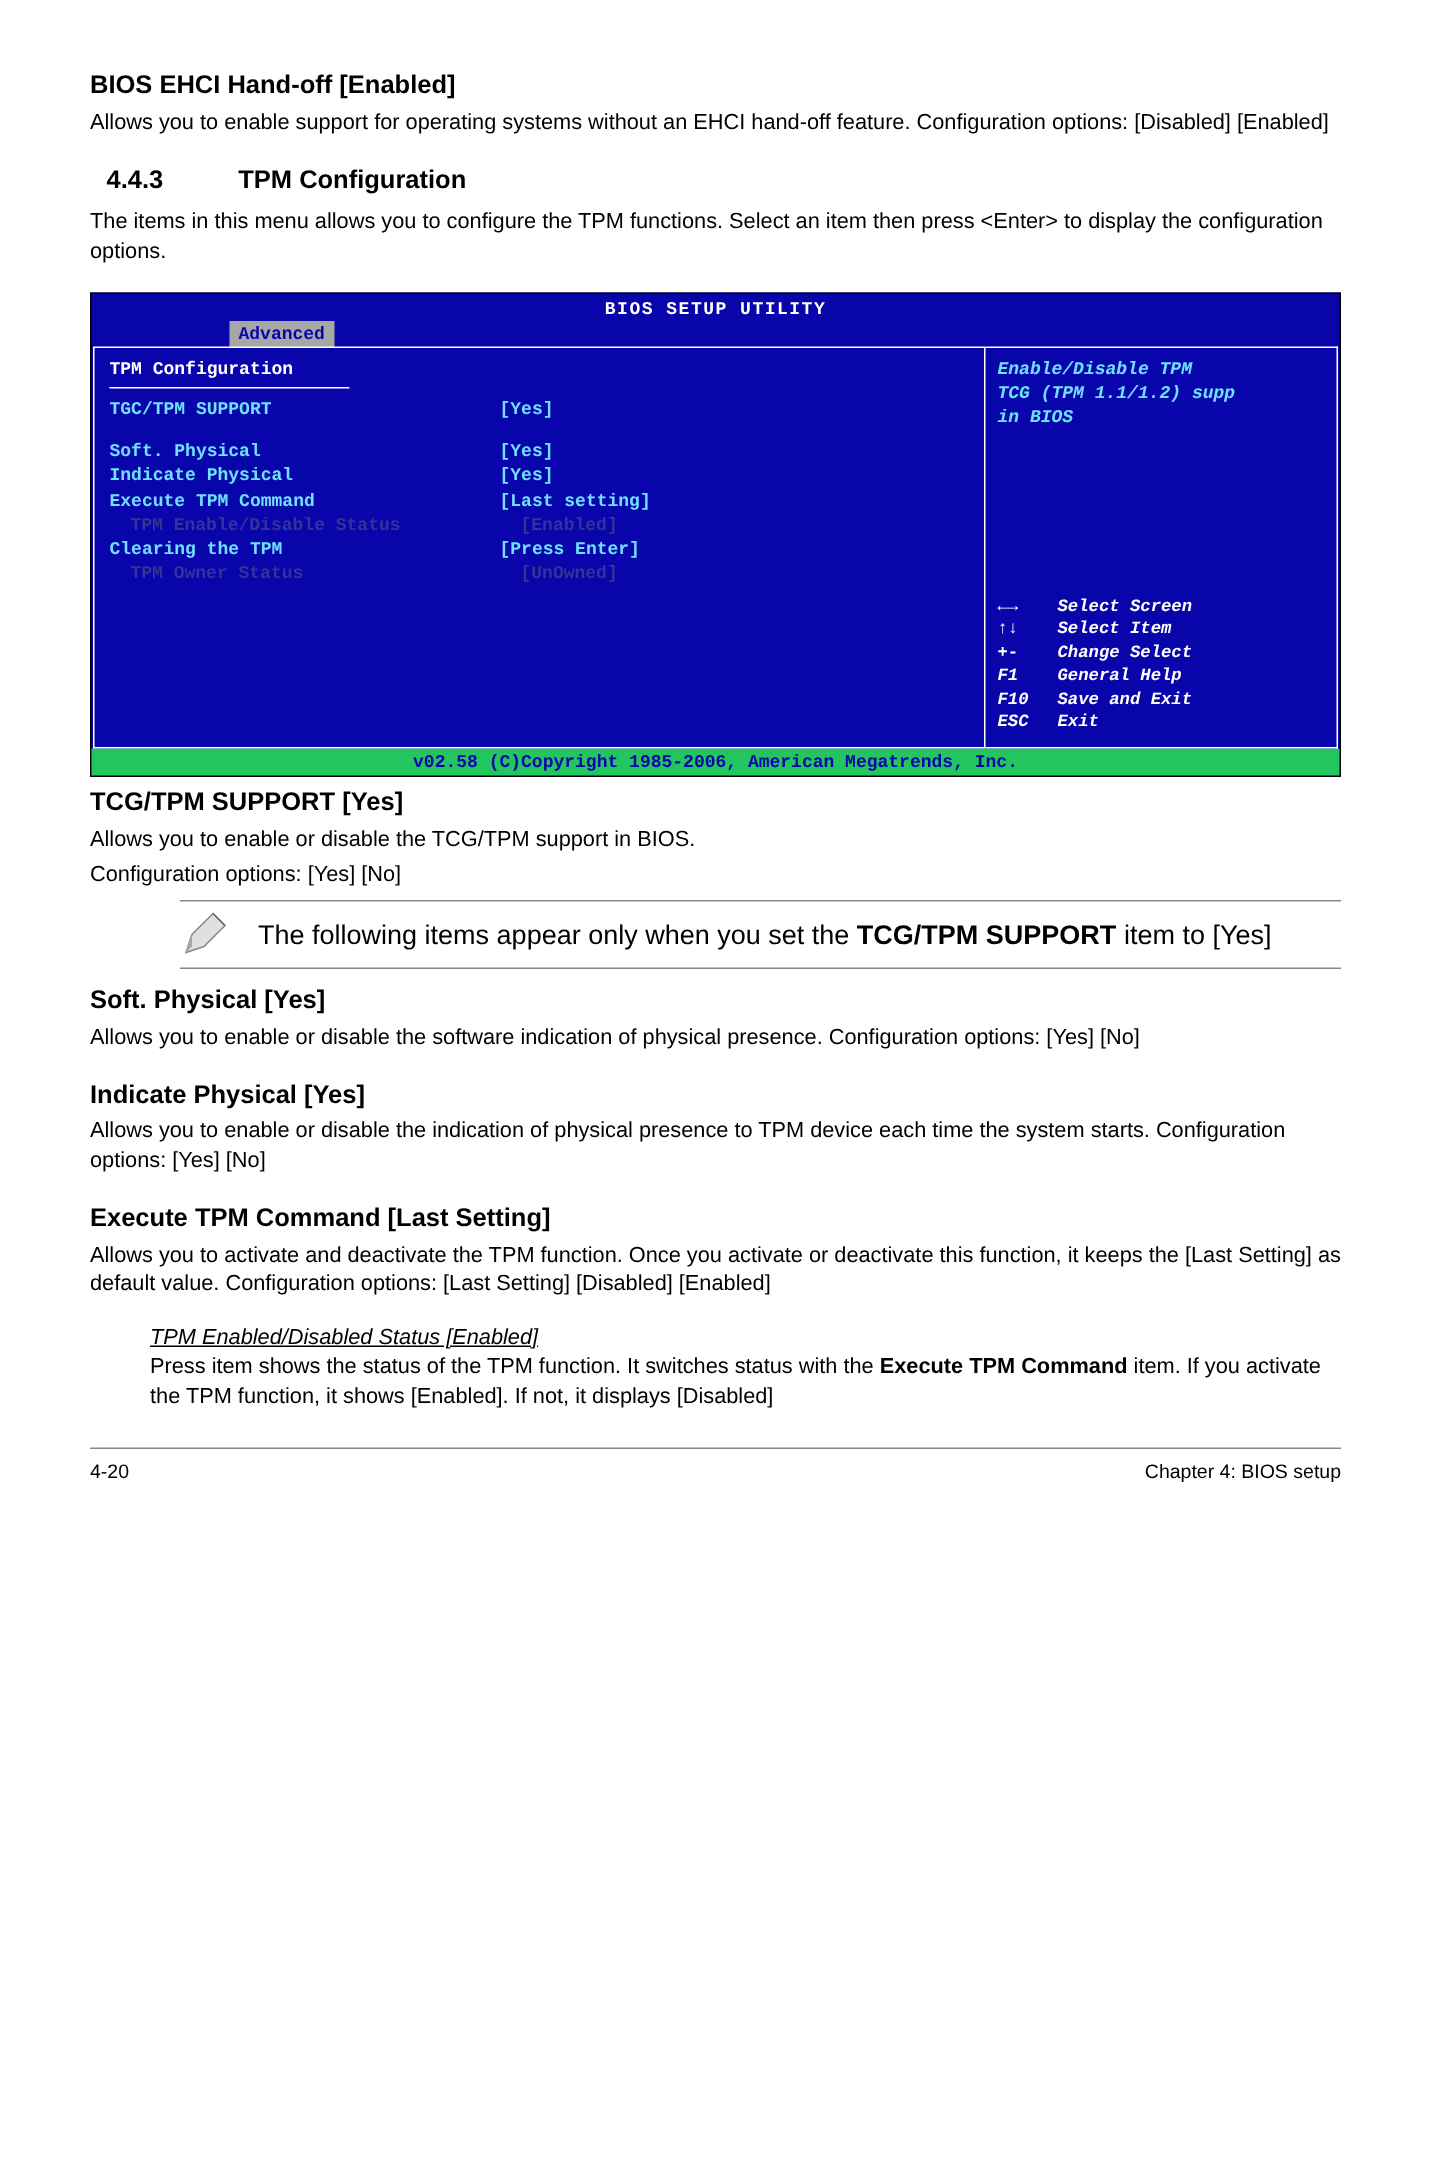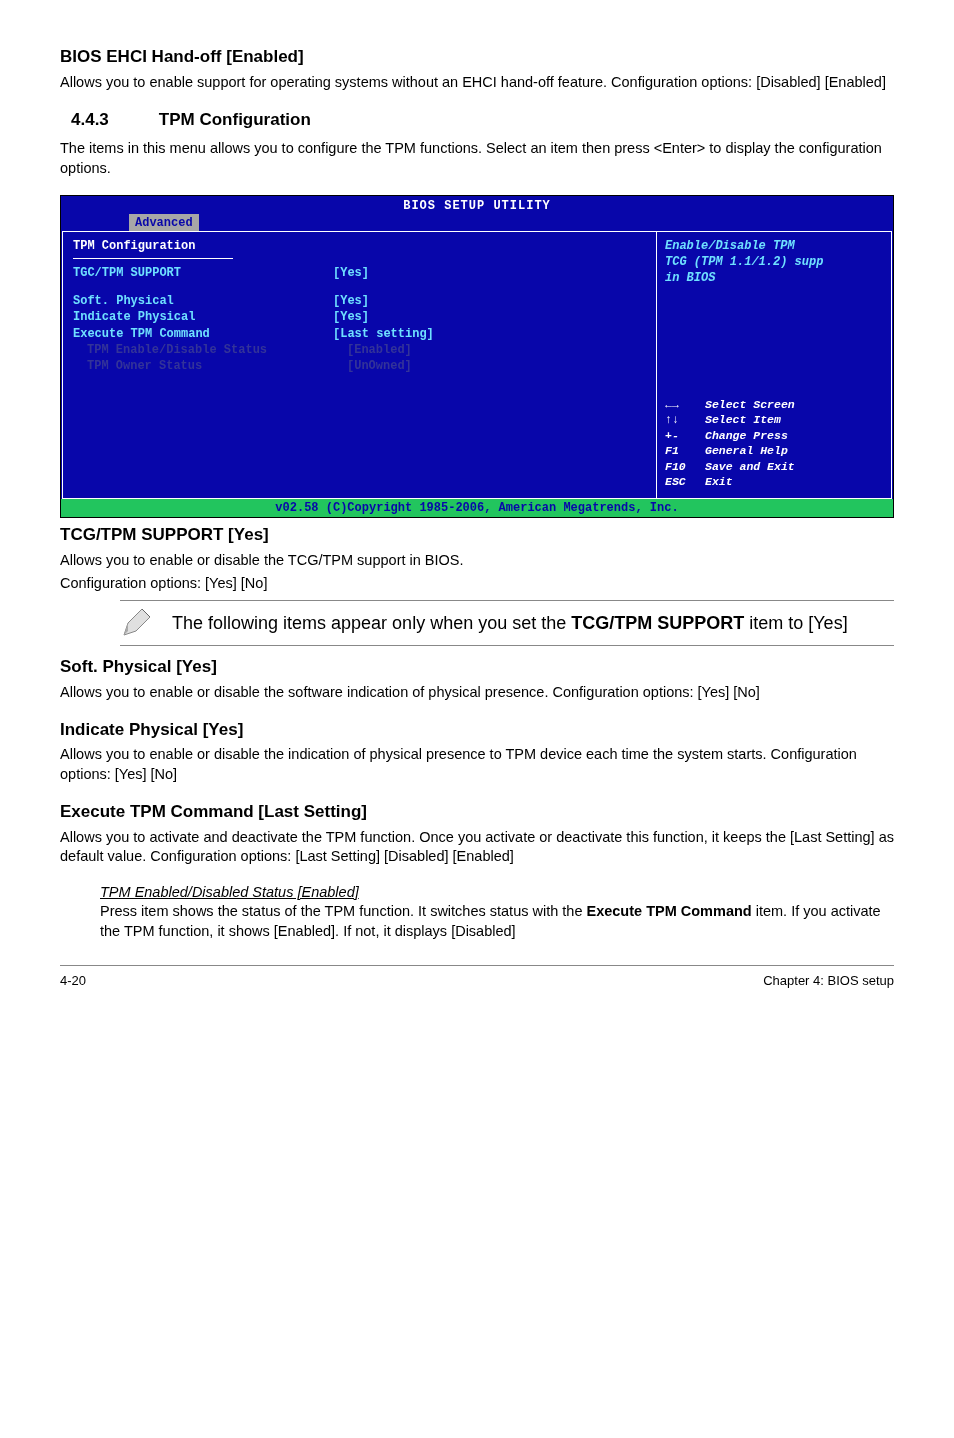--- a/index.html
+++ b/index.html
@@ -40,21 +40,21 @@
     border: 1px solid #000;
     position: relative;
   }
   .bios-title-bar {
     text-align: center;
     padding: 2px 0 0 0;
     letter-spacing: 1px;
     font-size: 12px;
   }
   .bios-tab-row {
-    padding: 0 0 0 68px;
+    padding: 0 0 0 92px;
     height: 16px;
   }
   .bios-tab {
     background: #a7a7a7;
     color: #0806aa;
     display: inline-block;
     padding: 1px 6px;
     font-weight: bold;
   }
   .bios-inner {
@@ -204,41 +204,45 @@
           </div>
           <div class="bios-row">
             <div class="bios-label">Execute TPM Command</div>
             <div class="bios-value">[Last setting]</div>
           </div>
           <div class="bios-row">
             <div class="bios-label dim indent">TPM Enable/Disable Status</div>
             <div class="bios-value dim">[Enabled]</div>
           </div>
           <div class="bios-row">
+            <div class="bios-label">Clearing the TPM</div>
+            <div class="bios-value">[Press Enter]</div>
+          </div>
+          <div class="bios-row">
             <div class="bios-label dim indent">TPM Owner Status</div>
             <div class="bios-value dim">[UnOwned]</div>
           </div>
         </div>
     </div>
     <div class="bios-right">
       <div class="helptext">Enable/Disable TPM</div>
       <div class="helptext">TCG (TPM 1.1/1.2) supp</div>
       <div class="helptext">in BIOS</div>
       <div class="bios-nav" id="bios-nav">
           <div class="row">
             <div class="key">←→</div>
             <div>Select Screen</div>
           </div>
           <div class="row">
             <div class="key">↑↓</div>
             <div>Select Item</div>
           </div>
           <div class="row">
             <div class="key">+-</div>
-            <div>Change Press</div>
+            <div>Change Select</div>
           </div>
           <div class="row">
             <div class="key">F1</div>
             <div>General Help</div>
           </div>
           <div class="row">
             <div class="key">F10</div>
             <div>Save and Exit</div>
           </div>
           <div class="row">

